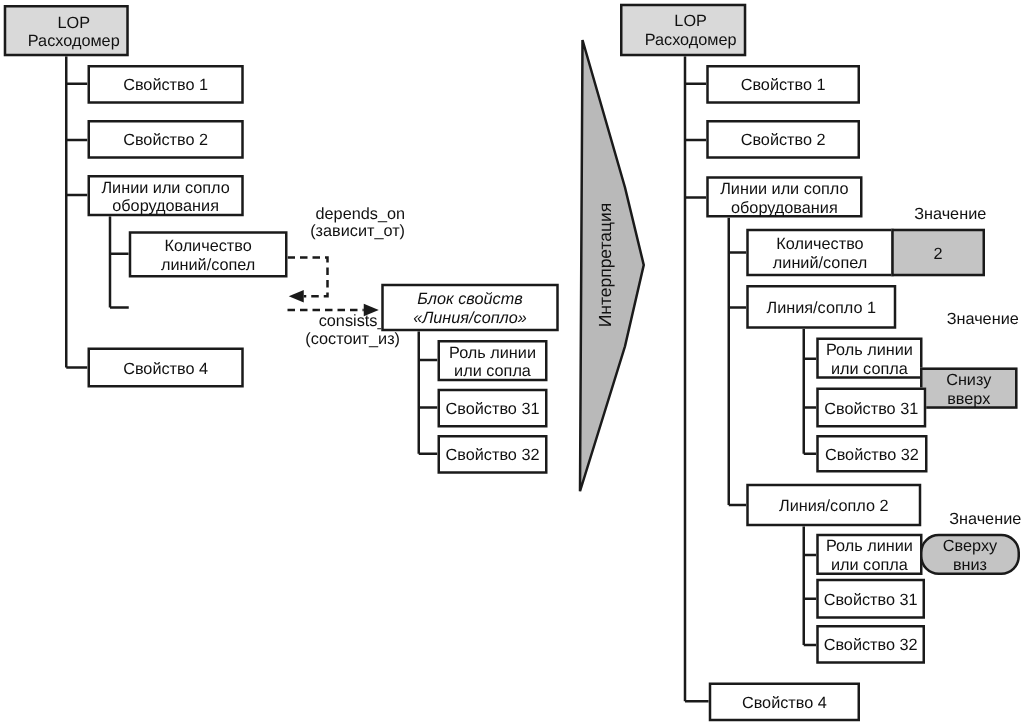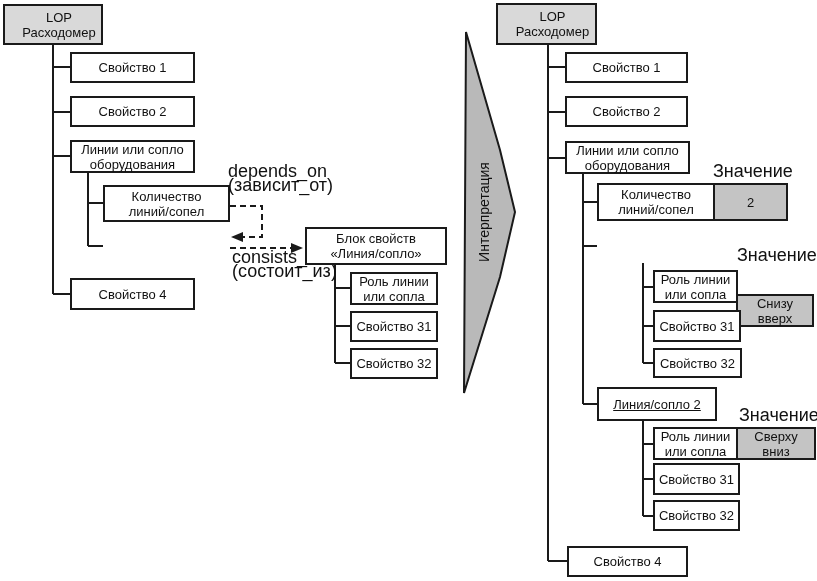--- a/index.html
+++ b/index.html
@@ -4,21 +4,21 @@
 <style>
   html,body{margin:0;padding:0;background:#fff;}
   #stage{position:relative;width:817px;height:581px;background:#fff;overflow:hidden;
          font-family:"Liberation Sans", sans-serif;color:var(--text,#111);}
   #stage svg{position:absolute;left:0;top:0;}
   .box{position:absolute;box-sizing:border-box;border:2px solid var(--line,#1a1a1a);
        background:var(--box-fill,#fff);display:flex;align-items:center;justify-content:center;
        text-align:center;white-space:pre-line;font-size:13px;line-height:15px;}
   .gray{background:var(--root-fill,#d9d9d9);padding-left:12px;}
   .value{background:var(--value-fill,#c4c4c4);}
-  .lbl{position:absolute;text-align:right;font-size:18px;line-height:14px;white-space:pre-line;}
+  .lbl{position:absolute;text-align:right;font-size:13px;line-height:14px;white-space:pre-line;}
   .rot{position:absolute;left:406px;top:202px;width:160px;height:20px;text-align:center;
        font-size:14px;transform:rotate(-90deg);}
 </style>
 </head>
 <body>
 
 <div id="stage">
 
   <svg width="817" height="581" viewBox="0 0 817 581">
 
@@ -78,53 +78,54 @@
 оборудования</div>
   <div class="box" style="left:103px;top:185px;width:127px;height:37px;">Количество
 линий/сопел</div>
   <div class="box" style="left:70px;top:278px;width:125px;height:32px;">Свойство 4</div>
 
   <div class="lbl" style="left:228px;top:164px;width:96px;">depends_on
 (зависит_от)</div>
   <div class="lbl" style="left:232px;top:250px;width:88px;">consists_of
 (состоит_из)</div>
 
-  <div class="box" style="left:305px;top:227px;width:142px;height:38px;">Блок свойств
+  <div class="box" style="left:305px;top:227px;width:142px;height:38px;font-style:italic;">Блок свойств
 «Линия/сопло»</div>
   <div class="box" style="left:350px;top:272px;width:88px;height:33px;">Роль линии
 или сопла</div>
   <div class="box" style="left:350px;top:311px;width:88px;height:31px;">Свойство 31</div>
   <div class="box" style="left:350px;top:348px;width:88px;height:31px;">Свойство 32</div>
 
   <div class="rot">Интерпретация</div>
 
   <div class="box gray" style="left:496px;top:3px;width:101px;height:42px;">LOP
 Расходомер</div>
   <div class="box" style="left:565px;top:52px;width:123px;height:31px;">Свойство 1</div>
   <div class="box" style="left:565px;top:96px;width:123px;height:31px;">Свойство 2</div>
   <div class="box" style="left:565px;top:141px;width:125px;height:33px;">Линии или сопло
 оборудования</div>
 
   <div class="lbl" style="left:713px;top:164px;width:76px;">Значение</div>
   <div class="box" style="left:597px;top:183px;width:118px;height:38px;">Количество
 линий/сопел</div>
   <div class="box value" style="left:713px;top:183px;width:75px;height:38px;">2</div>
 
+  <div class="box" style="left:597px;top:228px;width:120px;height:35px;">Линия/сопло 1</div>
   <div class="lbl" style="left:737px;top:248px;width:78px;">Значение</div>
   <div class="box" style="left:653px;top:270px;width:85px;height:33px;">Роль линии
 или сопла</div>
   <div class="box value" style="left:736px;top:270px;width:78px;height:33px;margin-top:24px;">Снизу
 вверх</div>
   <div class="box" style="left:653px;top:310px;width:88px;height:32px;">Свойство 31</div>
   <div class="box" style="left:653px;top:348px;width:89px;height:30px;">Свойство 32</div>
 
-  <div class="box" style="left:597px;top:387px;width:120px;height:34px;text-decoration:underline;">Линия/сопло 2</div>
+  <div class="box" style="left:597px;top:387px;width:140px;height:34px;">Линия/сопло 2</div>
   <div class="lbl" style="left:739px;top:408px;width:78px;">Значение</div>
   <div class="box" style="left:653px;top:427px;width:85px;height:33px;">Роль линии
 или сопла</div>
-  <div class="box value" style="left:736px;top:427px;width:80px;height:33px;">Сверху
+  <div class="box value" style="left:736px;top:427px;width:80px;height:33px;border-radius:15px;">Сверху
 вниз</div>
   <div class="box" style="left:653px;top:463px;width:87px;height:32px;">Свойство 31</div>
   <div class="box" style="left:653px;top:500px;width:87px;height:31px;">Свойство 32</div>
 
   <div class="box" style="left:567px;top:546px;width:121px;height:31px;">Свойство 4</div>
 
 </div>
 
 </body></html>

